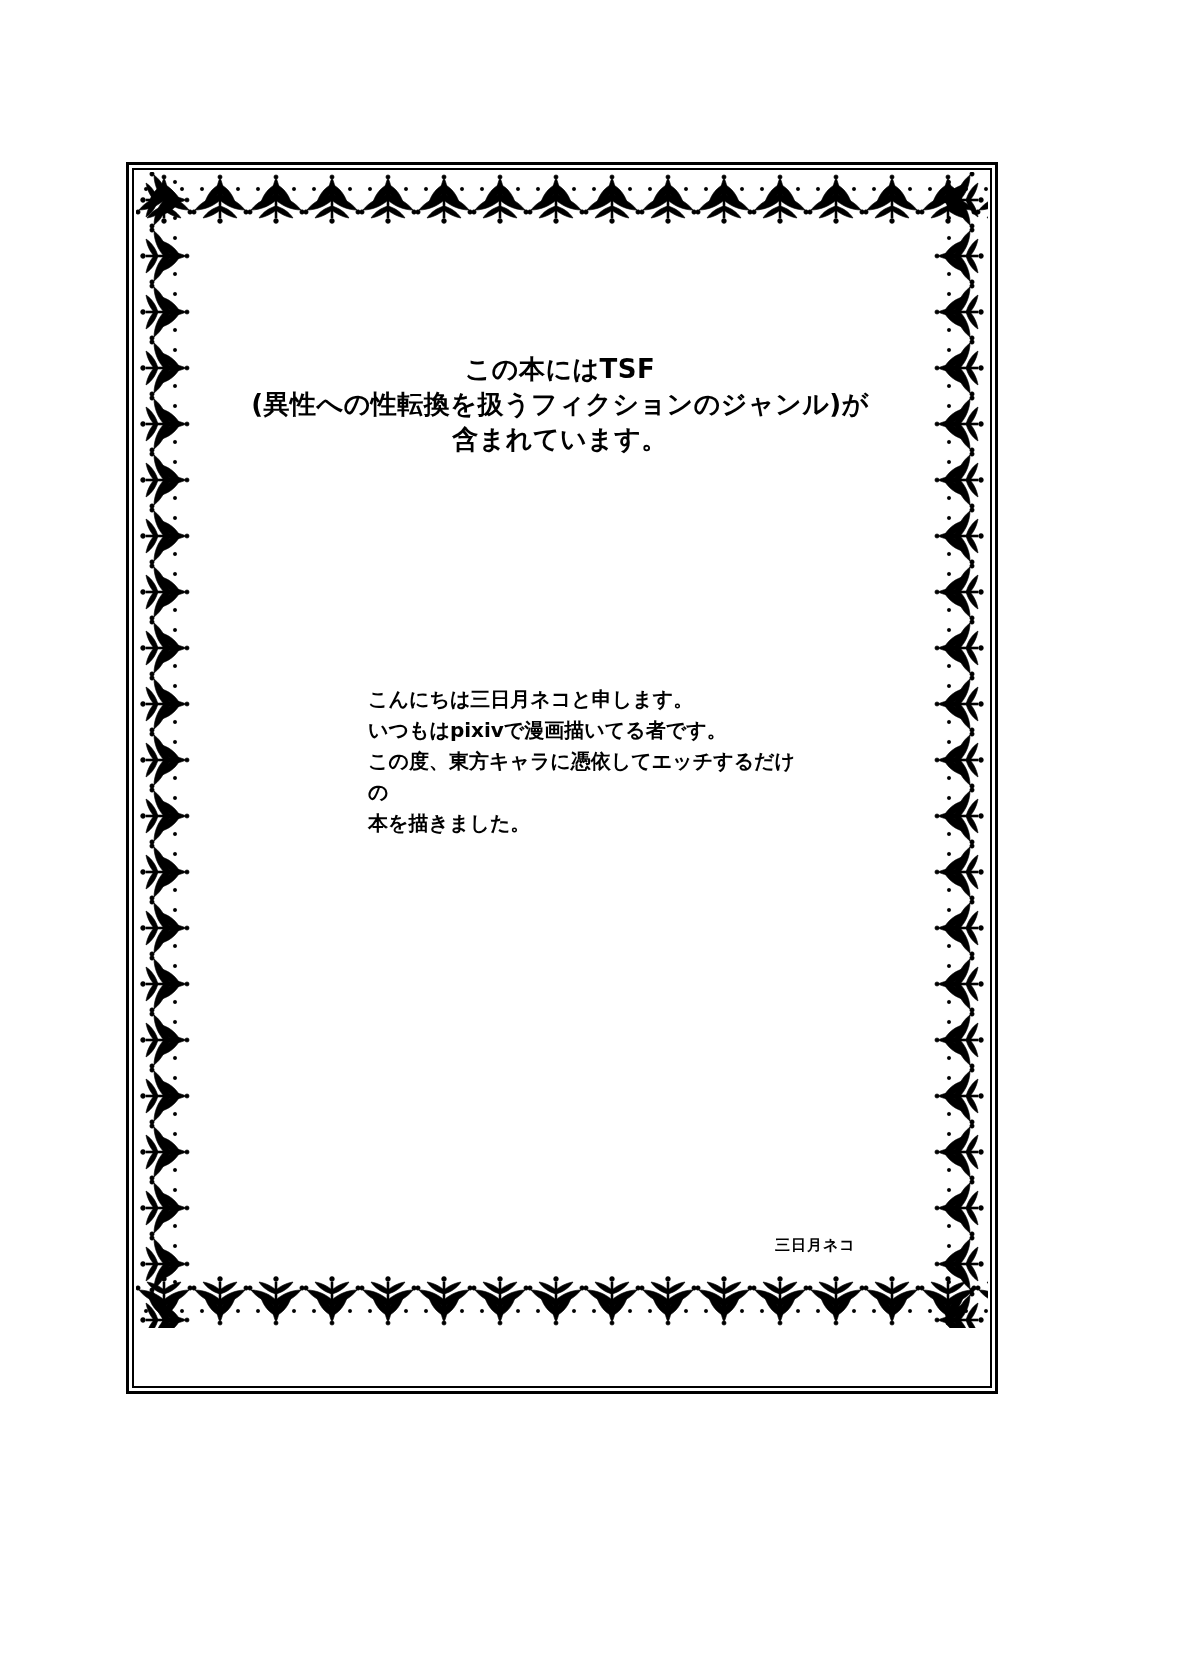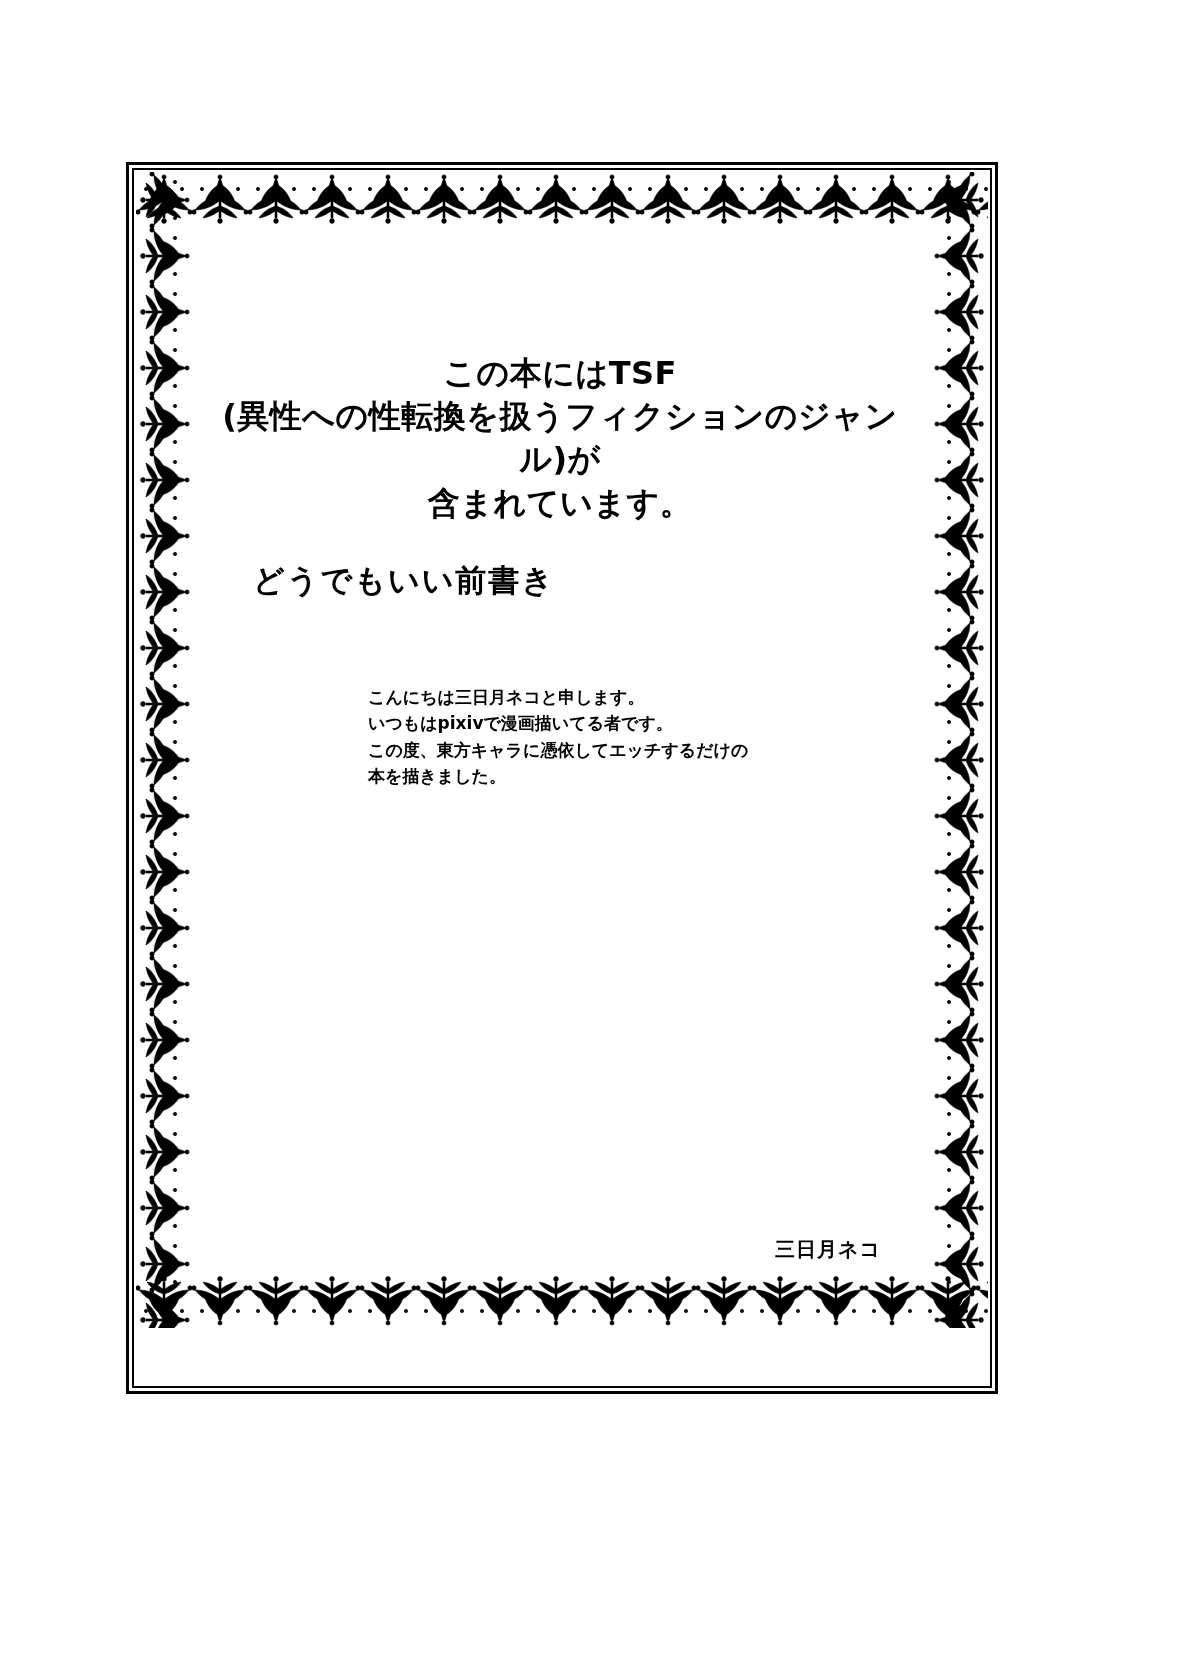--- a/index.html
+++ b/index.html
@@ -60,55 +60,55 @@
     height: 56px;
   }
 
   
   .notice {
     position: absolute;
     left: 200px;
     top: 352px;
     width: 720px;
     text-align: center;
-    font-size: 32px;
+    font-size: 26px;
     line-height: 1.35;
     font-weight: 700;
     letter-spacing: 0.5px;
     white-space: pre-line;
   }
 
   .section-heading {
     position: absolute;
     left: 253px;
     top: 560px;
     font-size: 31px;
     font-weight: 700;
     letter-spacing: 2px;
   }
 
   .body-copy {
     position: absolute;
     left: 368px;
     top: 684px;
     width: 440px;
-    font-size: 17px;
+    font-size: 20px;
     line-height: 1.55;
     font-weight: 700;
     white-space: pre-line;
   }
   .body-copy.second {
     top: 772px;
   }
 
   .signature {
     position: absolute;
     left: 775px;
     top: 1236px;
-    font-size: 20px;
+    font-size: 15px;
     font-weight: 700;
     letter-spacing: 1px;
   }
 </style>
 </head>
 <body>
 
 <div class="page">
 
   <div class="frame-outer"></div>
@@ -1600,21 +1600,20 @@
     <circle cx="28" cy="49" r="2.4"></circle>
   </g>
 </svg>
       </div>
     </div>
 
   <div class="notice">この本にはTSF
 (異性への性転換を扱うフィクションのジャンル)が
 含まれています。</div>
 
-  <div class="section-heading">どうでもいい前書き</div>
 
   <div class="body-copy">こんにちは三日月ネコと申します。
 いつもはpixivで漫画描いてる者です。
 この度、東方キャラに憑依してエッチするだけの
 本を描きました。</div>
 
   <div class="signature">三日月ネコ</div>
 
 </div>
 

